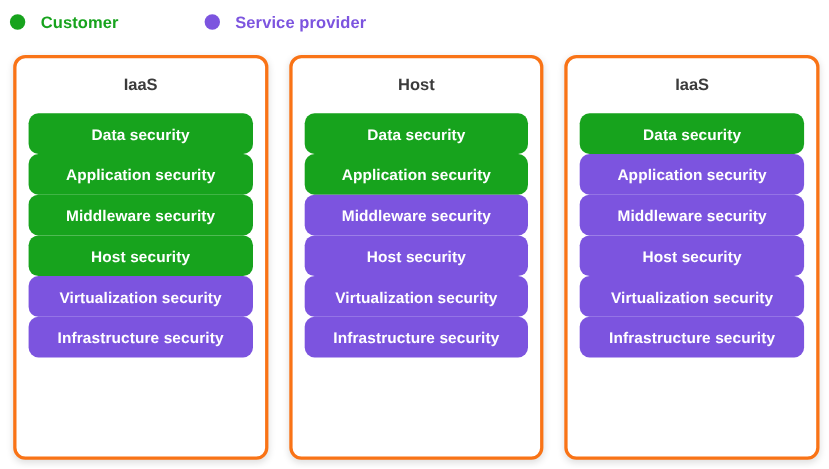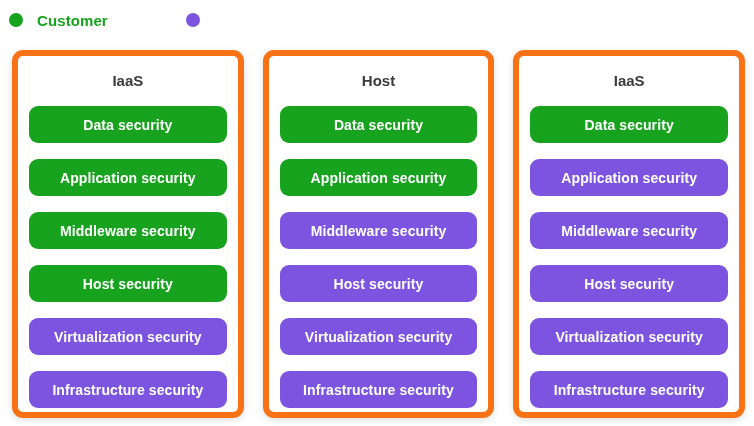--- a/index.html
+++ b/index.html
@@ -42,40 +42,39 @@
   .cards {
     display: flex;
     gap: 19px;
     padding: 17px 9px 0 12px;
     box-sizing: border-box;
   }
   .card {
     flex: 1 1 0;
     height: 368px;
     background: #ffffff;
-    border: 6px solid #f97316;
+    border: 3px solid #f97316;
     border-radius: 11px;
     box-shadow: 0 2px 7px rgba(0,0,0,0.13);
     box-sizing: border-box;
     display: flex;
     flex-direction: column;
   }
   .card-title {
     text-align: center;
     margin-top: 16px;
     font-size: 15px;
     font-weight: bold;
     color: #3b3b3b;
     height: 18px;
     line-height: 18px;
   }
   .pill-stack {
     display: flex;
     flex-direction: column;
-    gap: 16px;
     padding: 16px 11px 0 11px;
   }
   .pill {
     height: 37px;
     border-radius: 9px;
     display: flex;
     align-items: center;
     justify-content: center;
     color: #ffffff;
     font-size: 14px;
@@ -89,20 +88,21 @@
 <div class="page">
 
   <div class="legend" id="legend">
   <div class="legend-item">
     <span class="legend-dot" style="background: rgb(23, 163, 29);"></span>
     <span class="legend-label" style="color: rgb(23, 163, 29);">Customer</span>
   </div>
 
   <div class="legend-item">
     <span class="legend-dot" style="background: rgb(124, 84, 223);"></span>
+    <span class="legend-label" style="color: rgb(124, 84, 223);">Service provider</span>
   </div>
 </div>
 
   <div class="cards" id="cards">
   <div class="card">
     <div class="card-title">IaaS</div>
     <div class="pill-stack">
   <div class="pill" style="background: rgb(23, 163, 29);">Data security</div>
 
   <div class="pill" style="background: rgb(23, 163, 29);">Application security</div>

